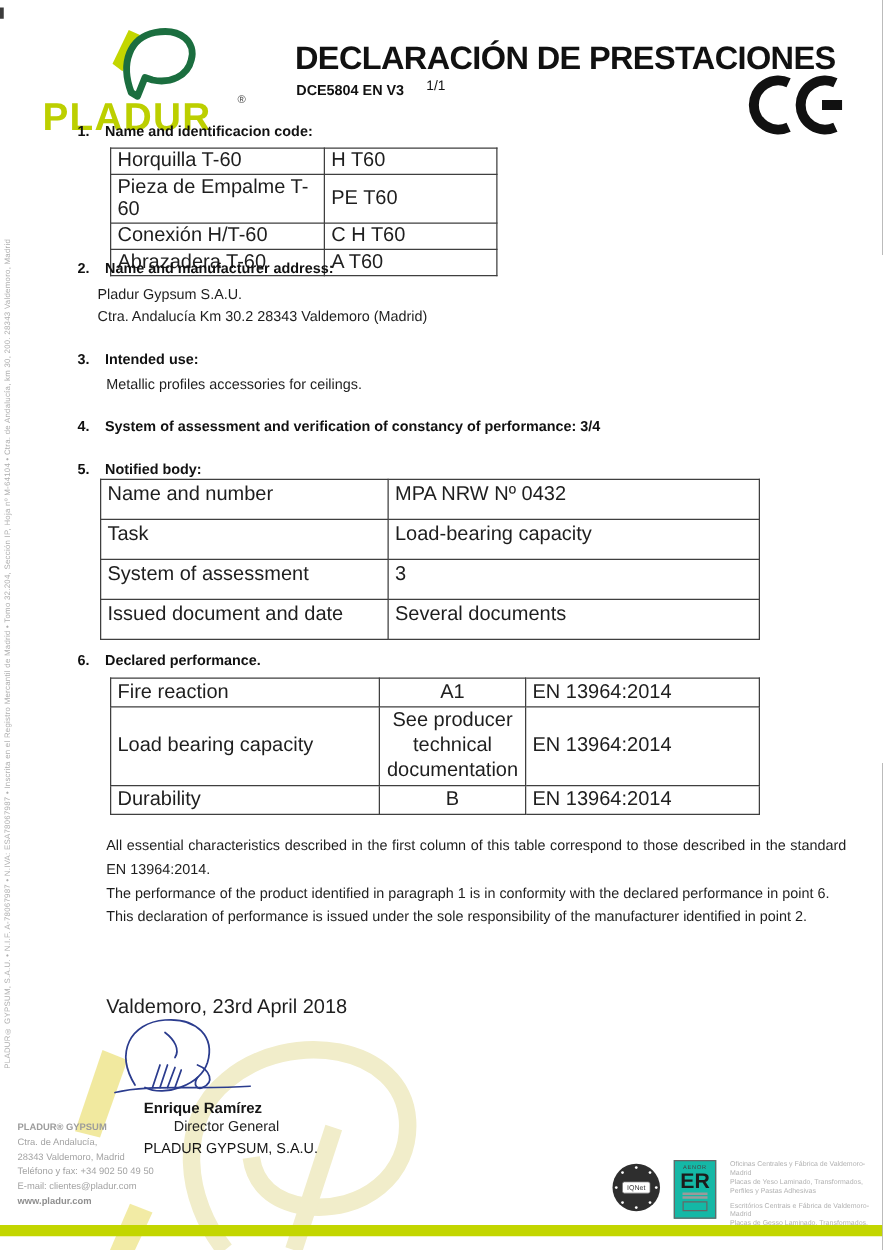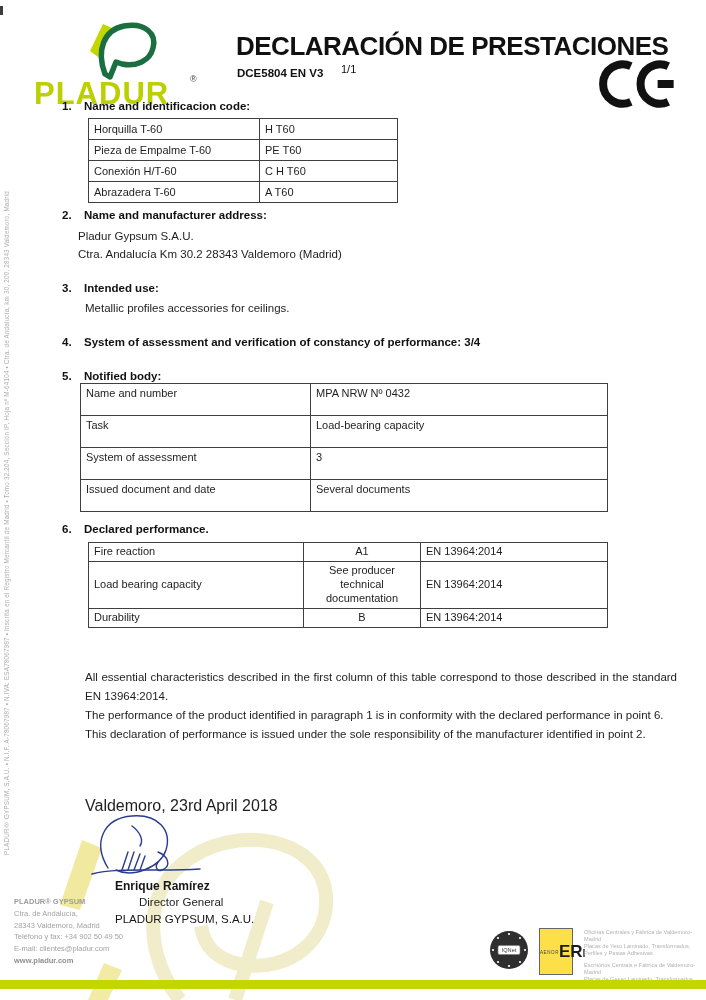--- a/index.html
+++ b/index.html
@@ -17,21 +17,21 @@
              font-size:6.3px;color:#aeaeae;letter-spacing:.2px;white-space:nowrap;}
 
   .corner-mark{left:0;top:6px;width:3px;height:9px;background:#3c3c3c;}
 
   
   .sec{font-size:11.5px;font-weight:bold;color:#111;display:flex;}
   .sec .num{width:22px;}
   .body-line{font-size:11.5px;color:#1e1e1e;}
 
   
-  table{border-collapse:collapse;font-size:11px;color:#1e1e1e;table-layout:fixed;}
+  table{border-collapse:collapse;font-size:16px;color:#1e1e1e;table-layout:fixed;}
   td,th{border:1px solid #3f3f3f;padding:1px 5px;overflow:hidden;}
   .t1 td{height:18px;}
   .t5 td{height:27px;vertical-align:top;padding-top:3px;}
   .t6 th{background:#bfbfbf;font-weight:bold;text-align:center;vertical-align:middle;height:31px;line-height:1.2;}
   .t6 td{vertical-align:middle;line-height:1.25;}
   .t6 .c-center{text-align:center;}
 
   
   .paras{left:85px;top:668px;width:592px;font-size:11.5px;line-height:19px;text-align:justify;color:#1e1e1e;}
   .date-line{left:85px;top:797px;font-size:16px;color:#1e1e1e;text-align:right;}
@@ -41,21 +41,21 @@
   .sig-role{left:115px;top:896px;font-size:11.5px;color:#222;margin-left:24px;}
   .sig-co{left:115px;top:913px;font-size:11.5px;color:#161616;}
 
   
   .f-left{left:14px;top:896px;font-size:7.5px;line-height:11.8px;color:#a3a3a3;}
   .f-left .b1{font-weight:bold;color:#9c9c9c;}
   .f-left .b2{font-weight:bold;color:#8f8f8f;}
   .f-right{left:584px;top:929px;font-size:5.6px;line-height:7px;color:#b2b2b2;}
   .f-right .grp{margin-bottom:5px;}
   .aenor{left:539px;top:928px;width:34px;height:47px;border:1px solid #666;box-sizing:border-box;
-         display:flex;flex-direction:row;align-items:center;background:#fde047;}
+         display:flex;flex-direction:column;align-items:center;background:#14b8a6;}
   .aenor .aen{font-size:4.5px;letter-spacing:.6px;color:#444;margin-top:2px;}
   .aenor .er{font-size:17px;font-weight:bold;color:#1c1c1c;line-height:17px;}
   .aenor .bar{width:20px;height:2px;background:#9a9a9a;margin-top:1px;}
   .aenor .mini{width:18px;height:6px;border:1px solid #666;margin-top:2px;}
   .bottom-bar{left:0;top:980px;width:706px;height:9px;background:#c3d600;}
 </style>
 </head>
 <body>
 
 <div class="page">

